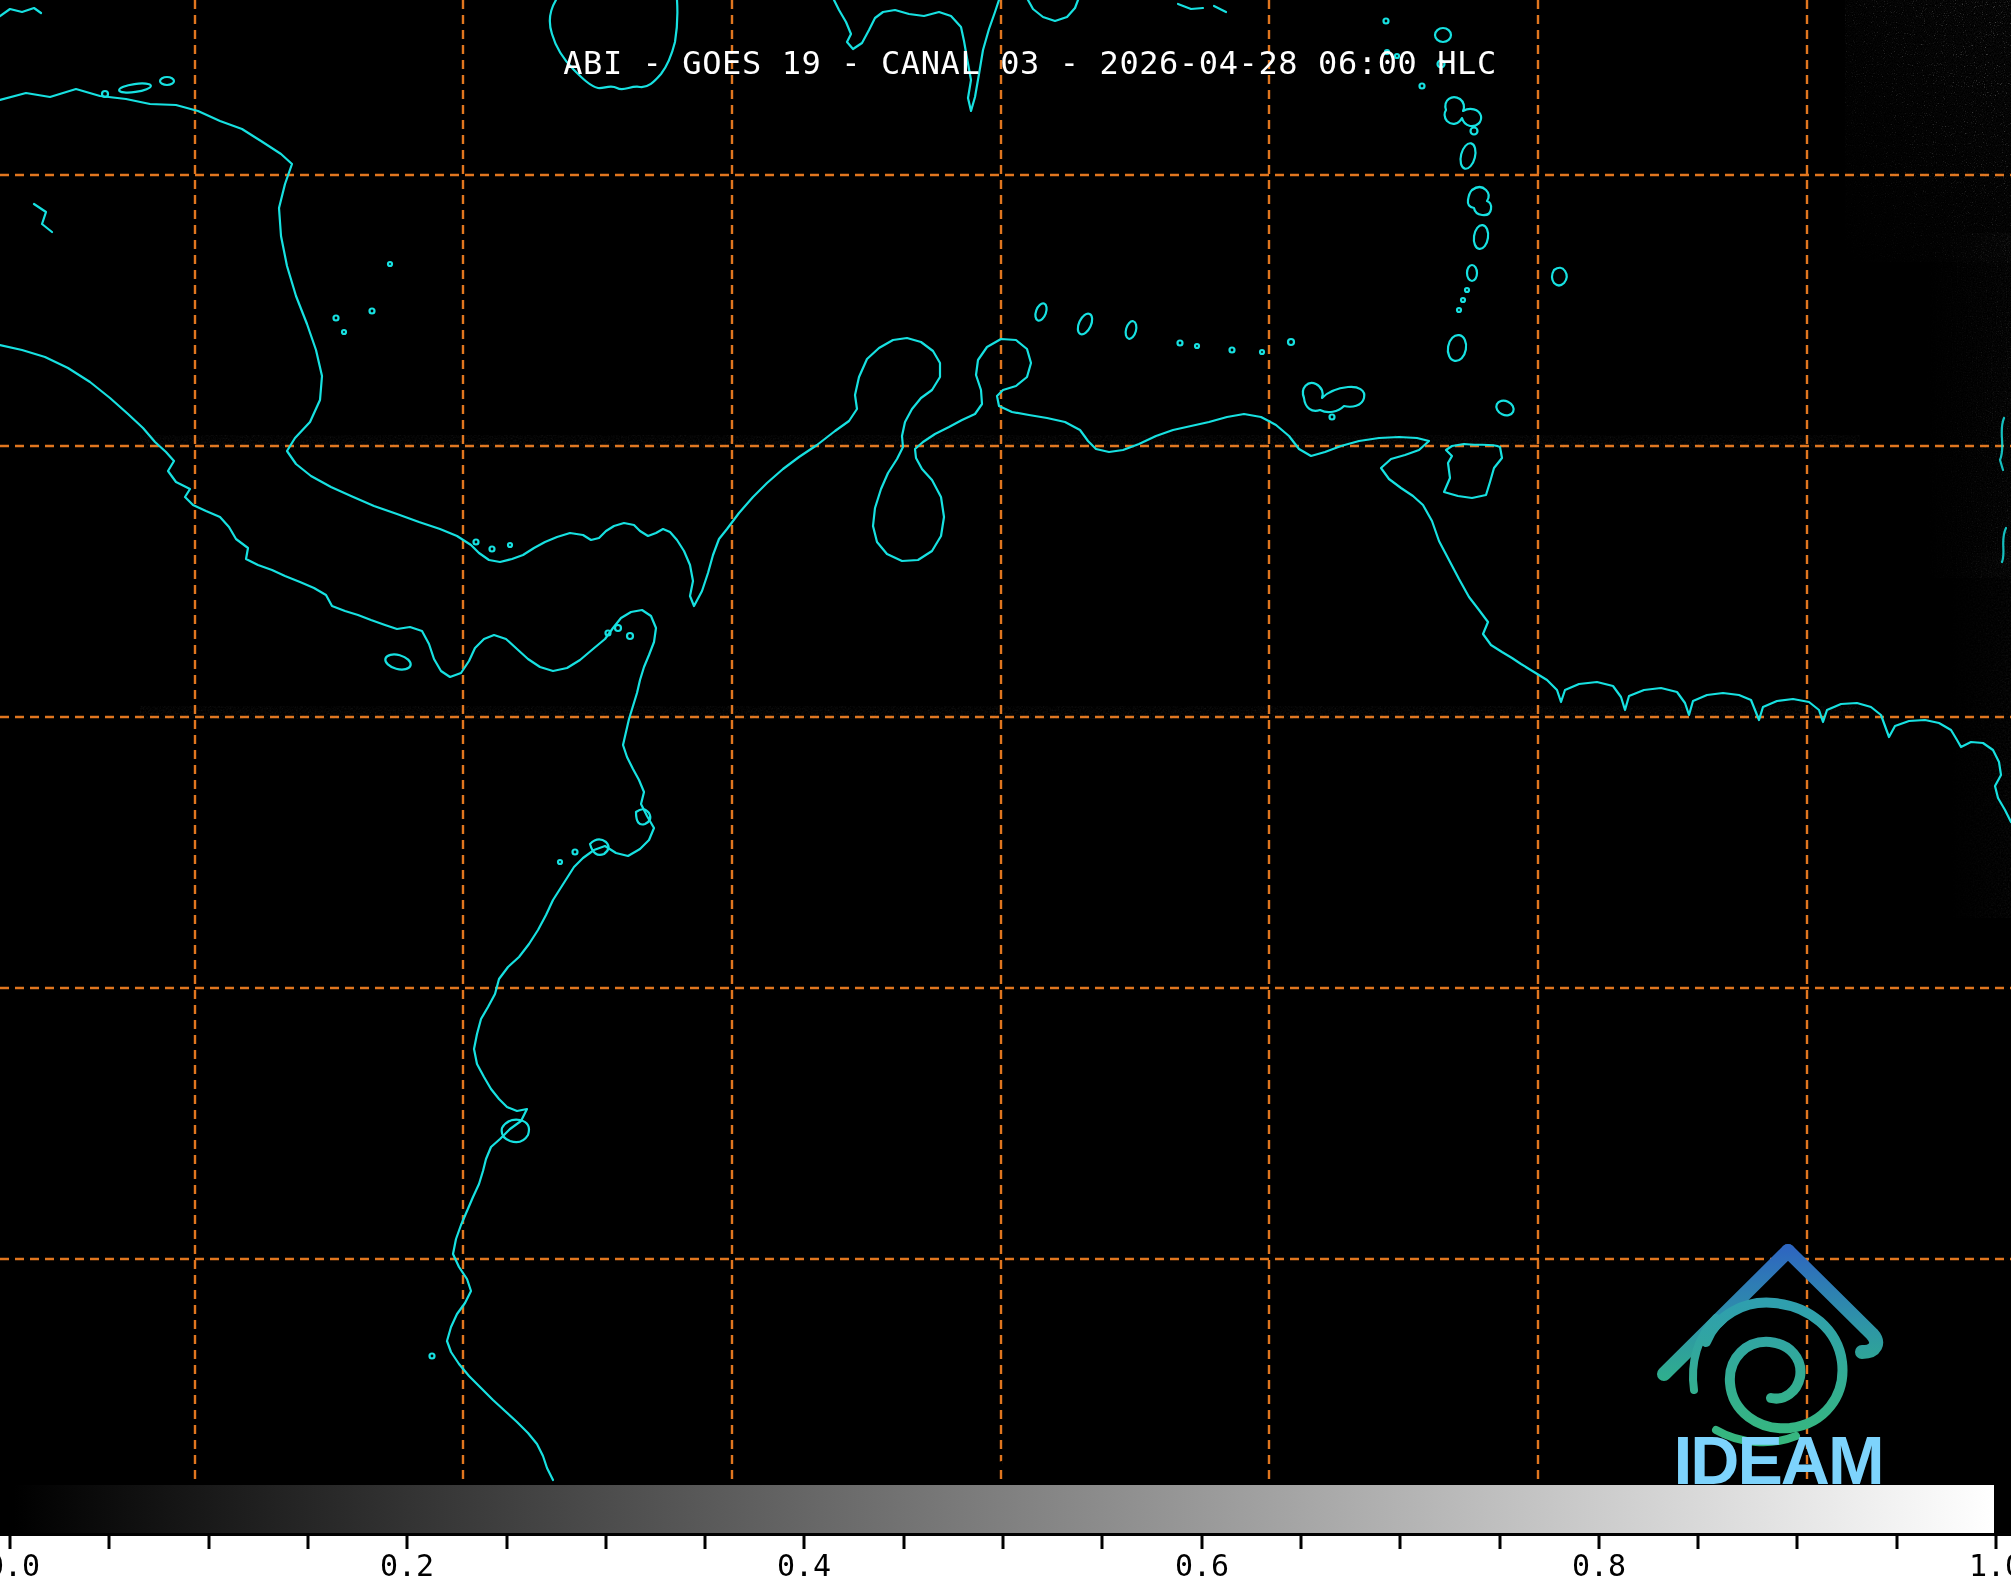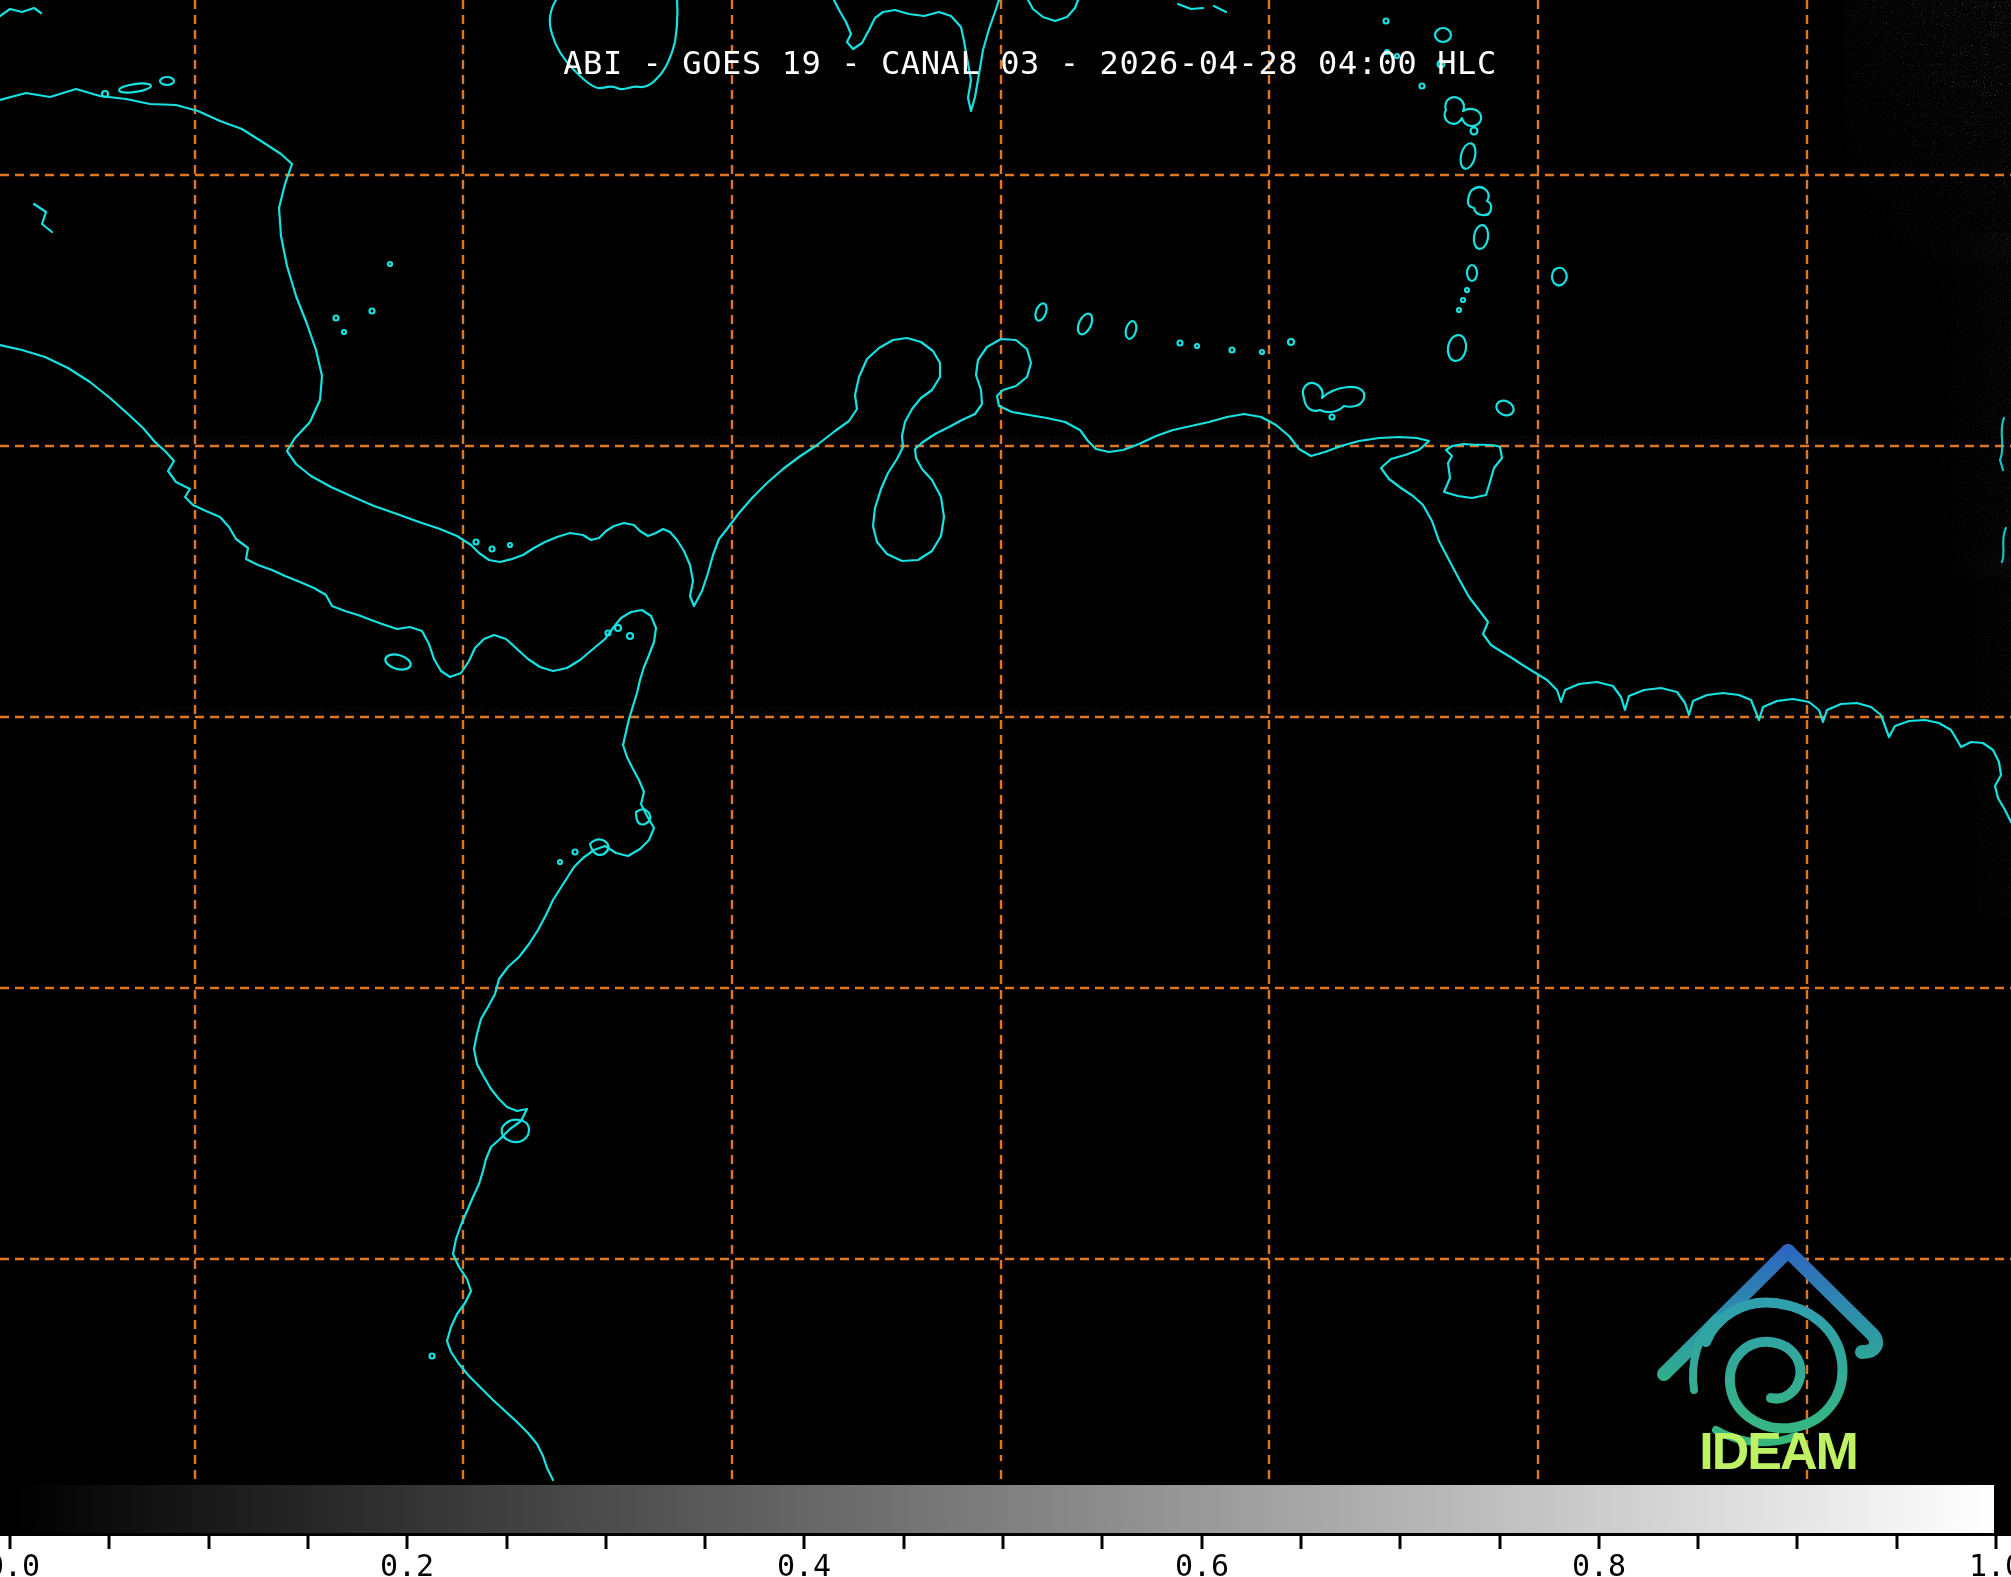--- a/index.html
+++ b/index.html
@@ -10,22 +10,22 @@
   .title{position:absolute;top:44px;left:1030px;transform:translateX(-50%);
          color:#fff;font-size:32px;letter-spacing:0.6px;white-space:nowrap;z-index:4;}
   .cbar{position:absolute;left:10px;top:1482px;width:1987px;height:54px;
         border:3px solid #000;background:linear-gradient(to right,#000000,#ffffff);z-index:1;}
   .cbar-label{position:absolute;top:1439px;left:1005px;transform:translateX(-50%);
         color:#000;font-size:28px;font-weight:bold;white-space:nowrap;z-index:4;}
   .bottom-strip{position:absolute;left:0;top:1536px;width:2011px;height:41px;background:#ffffff;z-index:1;}
   .tick-label{position:absolute;top:1548px;transform:translateX(-50%);
         color:#000;font-size:30px;white-space:nowrap;z-index:4;}
   .logo-text{position:absolute;top:1421px;left:1778px;transform:translateX(-50%);
-        font-family:"Liberation Sans",sans-serif;font-weight:bold;font-size:52px;
-        letter-spacing:-2px;color:#bef264;z-index:4;}
+        font-family:"Liberation Sans",sans-serif;font-weight:bold;font-size:68px;
+        letter-spacing:-2px;color:#7dd3fc;z-index:4;}
 </style>
 </head>
 <body>
 
 <div class="screen">
 
   <div class="cbar"></div>
 
   <div class="bottom-strip"></div>
 
@@ -221,21 +221,21 @@
       <line x1="1400" y1="1536" x2="1400" y2="1549"></line>
         <line x1="1500" y1="1536" x2="1500" y2="1549"></line>
       <line x1="1599" y1="1536" x2="1599" y2="1549"></line>
         <line x1="1698" y1="1536" x2="1698" y2="1549"></line>
       <line x1="1797" y1="1536" x2="1797" y2="1549"></line>
         <line x1="1897" y1="1536" x2="1897" y2="1549"></line>
       <line x1="1996" y1="1536" x2="1996" y2="1549"></line>
     </g>
   </svg>
 
-  <div class="title">ABI - GOES 19 - CANAL 03 - 2026-04-28 04:00 HLC</div>
+  <div class="title">ABI - GOES 19 - CANAL 03 - 2026-04-28 06:00 HLC</div>
   <div class="cbar-label">Reflectancia</div>
   <div class="tick-label" style="left:13px">0.0</div>
   <div class="tick-label" style="left:407px">0.2</div>
   <div class="tick-label" style="left:804px">0.4</div>
   <div class="tick-label" style="left:1202px">0.6</div>
   <div class="tick-label" style="left:1599px">0.8</div>
   <div class="tick-label" style="left:1996px">1.0</div>
   <div class="logo-text">IDEAM</div>
 
 </div>

